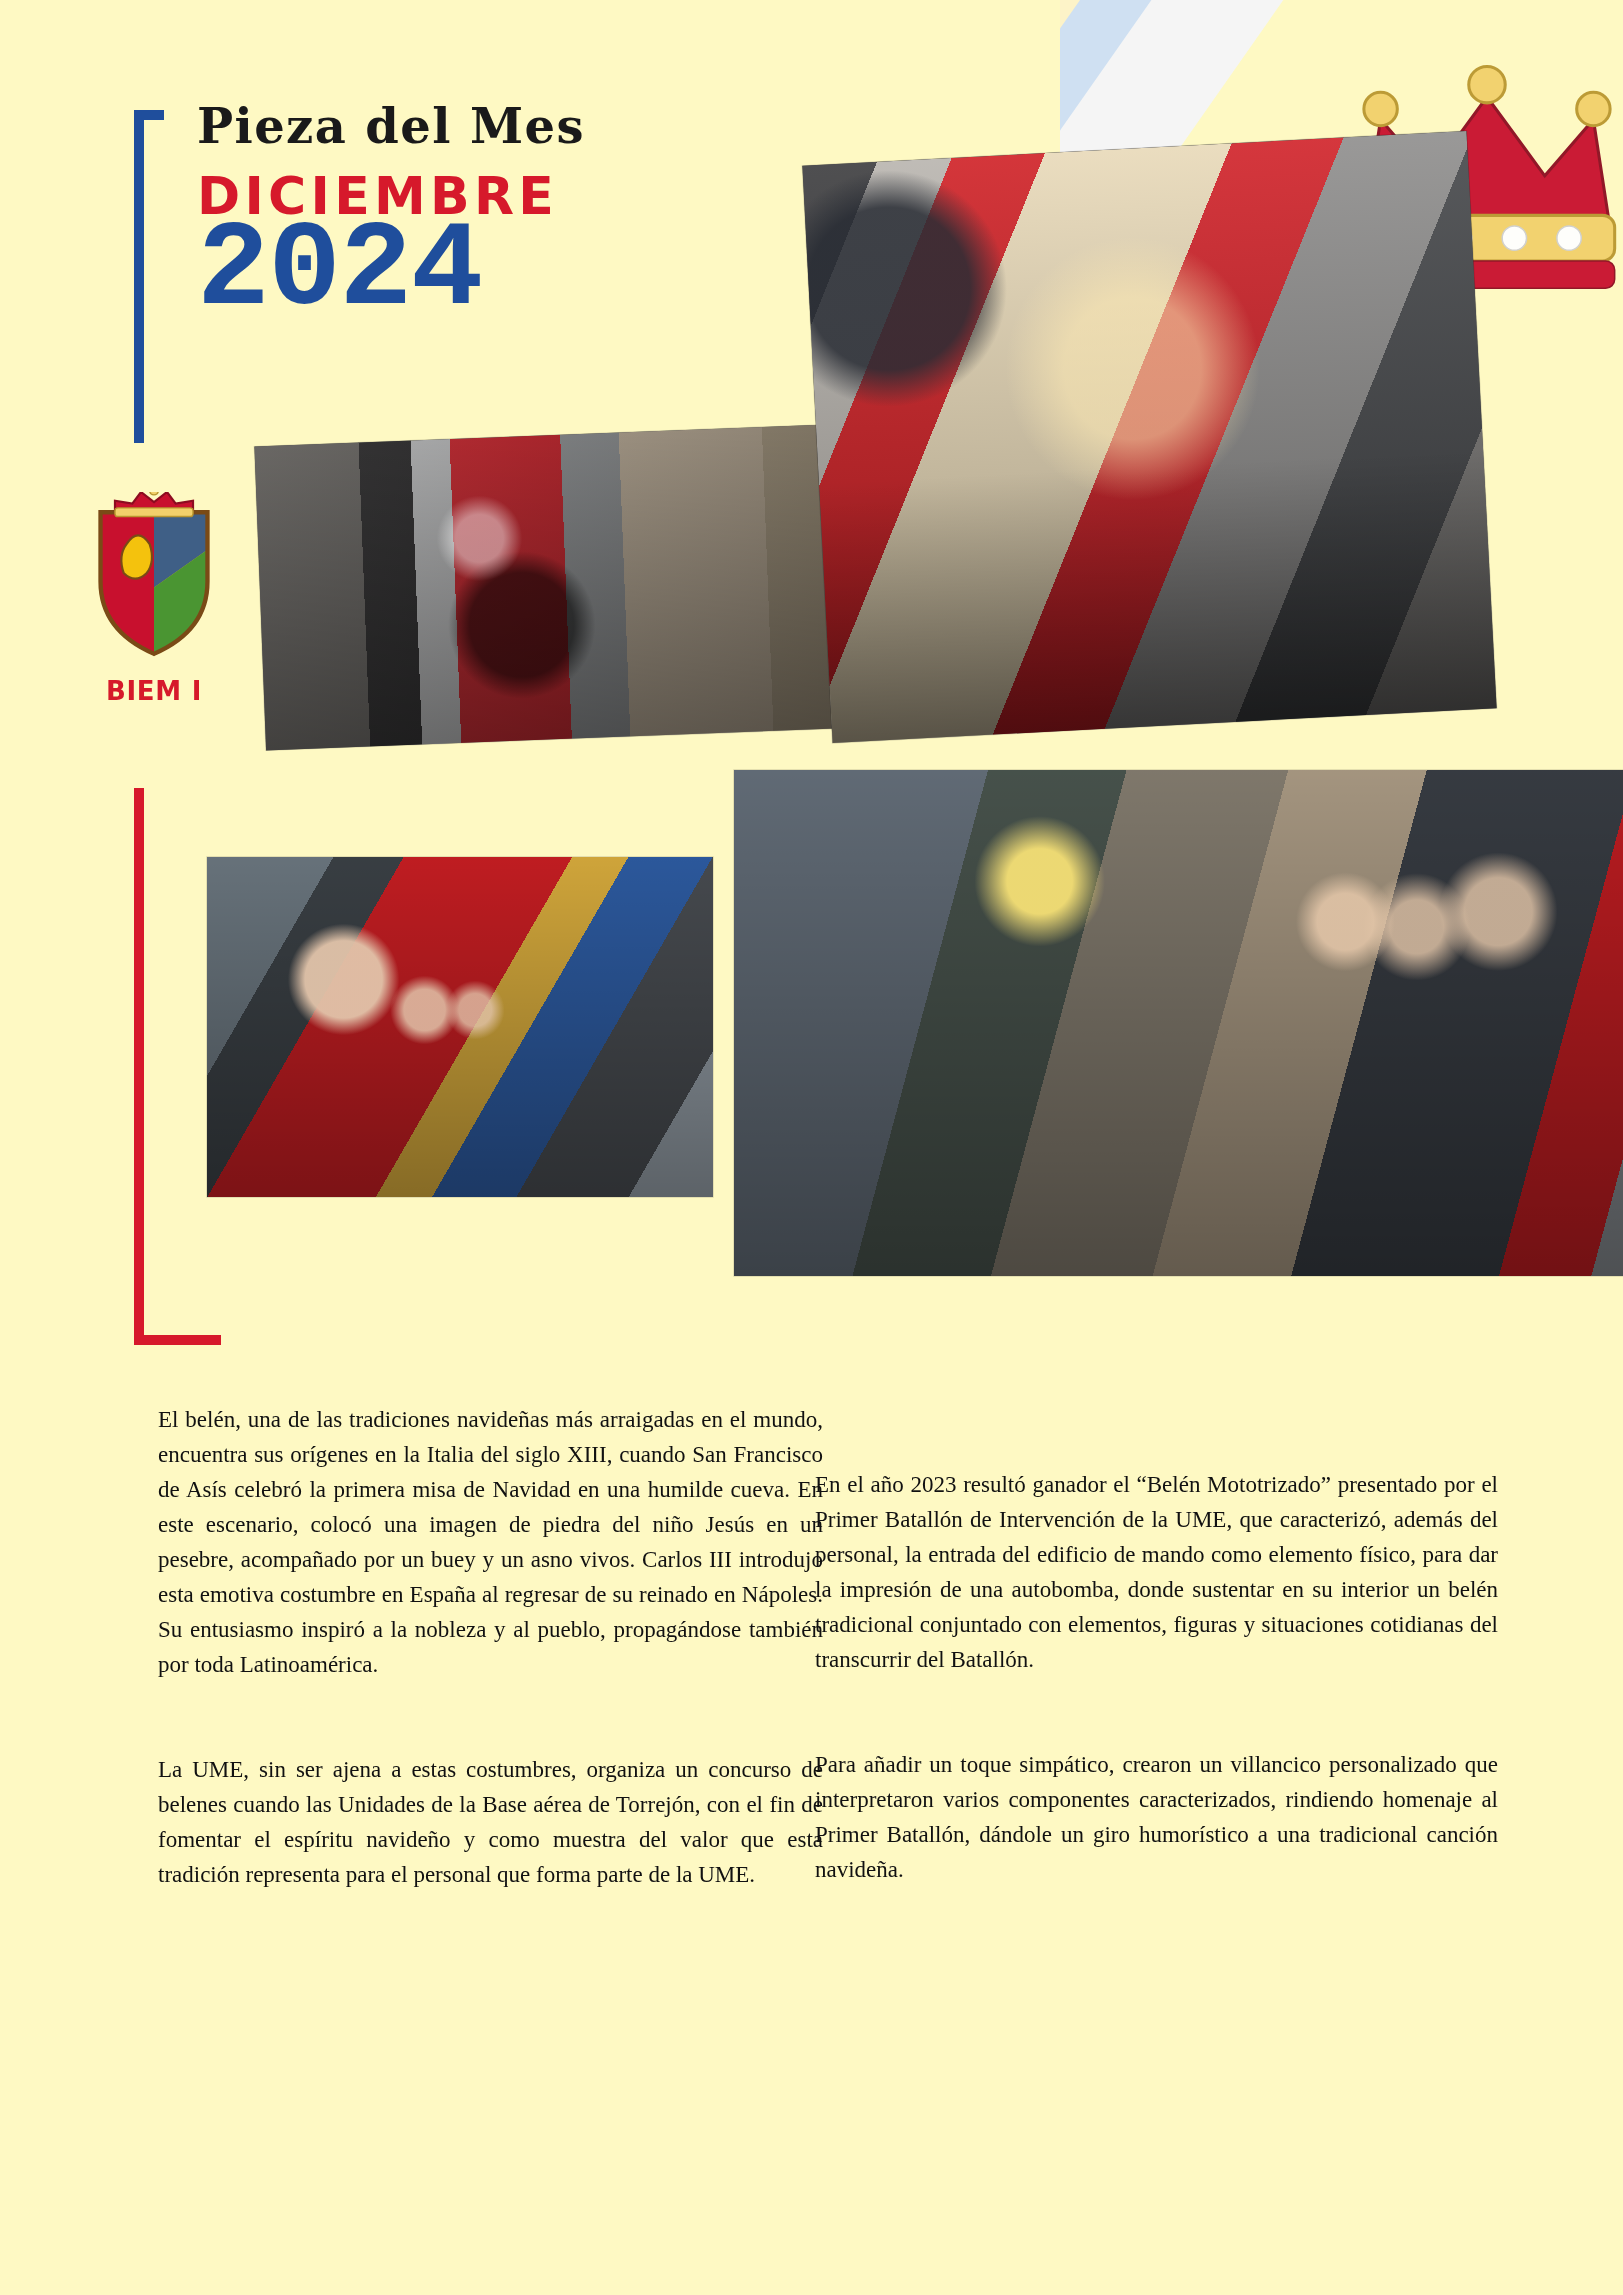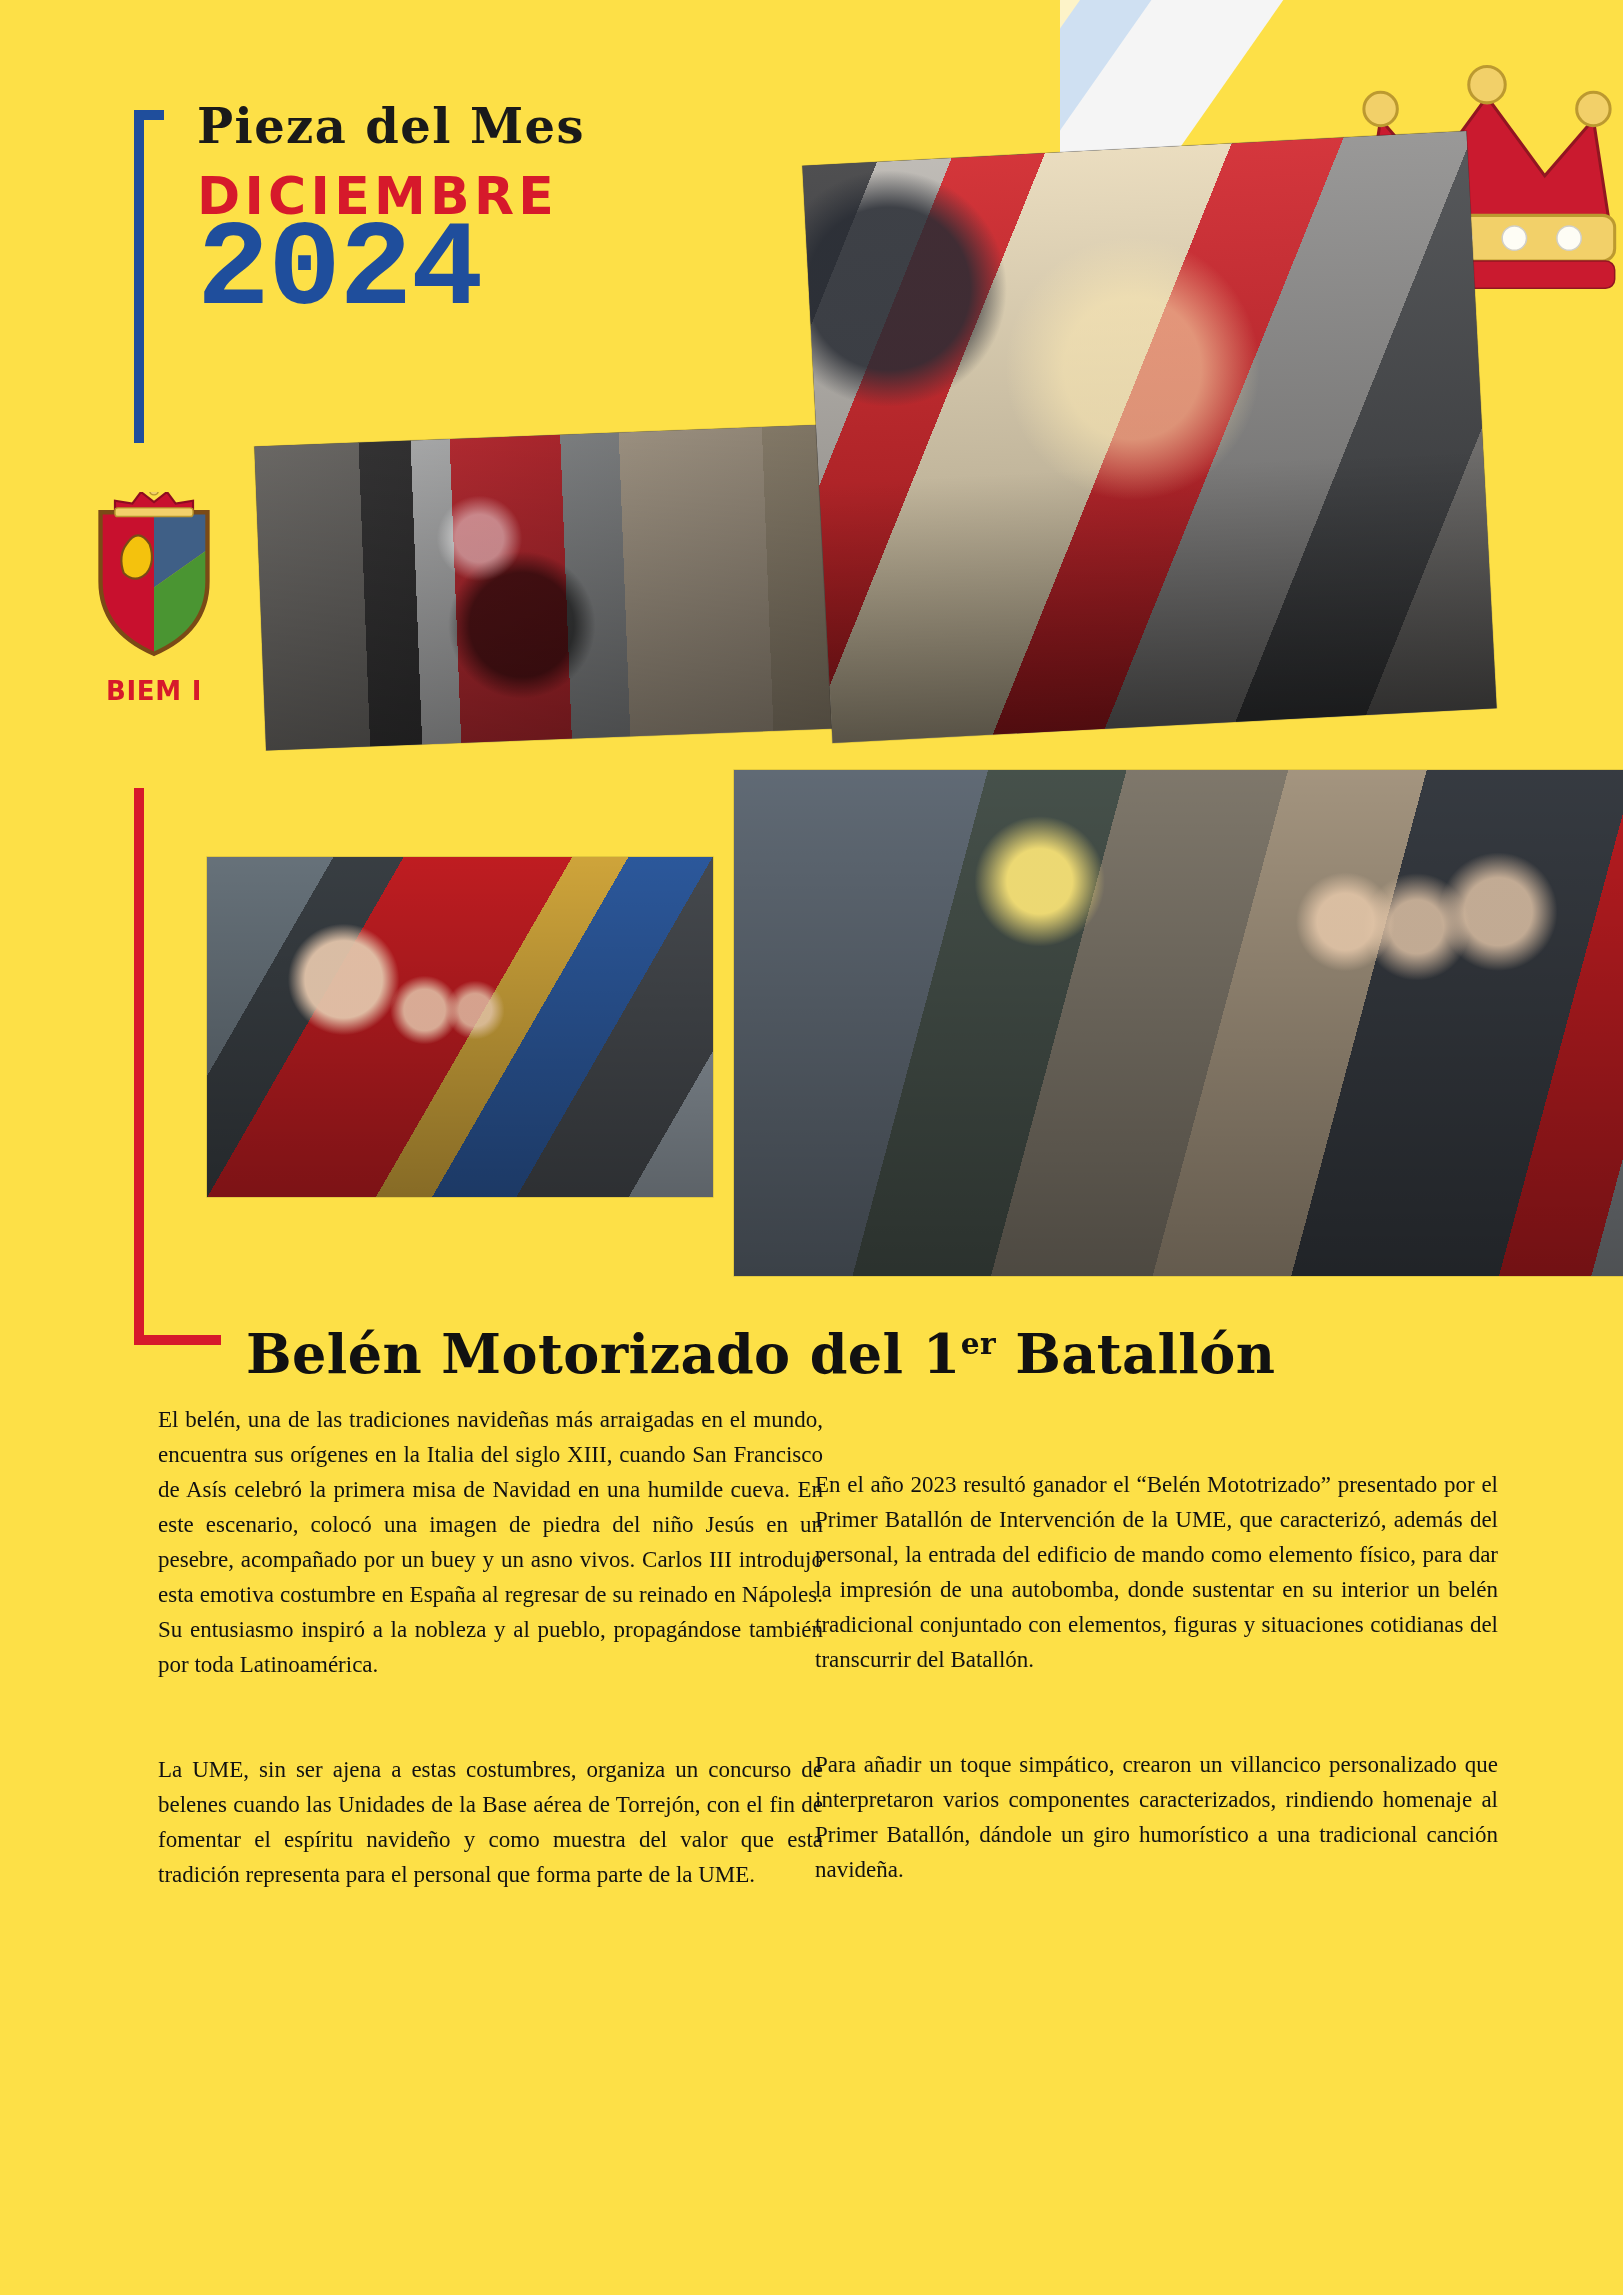--- a/index.html
+++ b/index.html
@@ -5,21 +5,21 @@
   html,body{margin:0;padding:0;}
   body{
     width:1624px;height:2295px;
     background:#ffffff;
     font-family:"Liberation Serif", serif;
     position:relative;
     overflow:hidden;
   }
   .page{
     position:absolute;inset:0;
-    background:#fde047;
+    background:#fef9c3;
   }
 
   
   .bg-deco{
     position:absolute;
     top:0;right:0;
     width:564px;height:1374px;
     overflow:hidden;
     pointer-events:none;
   }
@@ -255,23 +255,20 @@
   <div class="photo" id="photo-team">
     <div class="fill-team"></div>
 
   </div>
 
   <div class="photo" id="photo-crowd">
     <div class="fill-crowd"></div>
 
   </div>
 
-  <div class="article-title">
-    <span>Belén Motorizado del 1</span><sup>er</sup><span> Batallón</span>
-  </div>
 
   <div class="col" id="col-left">
     <p>El belén, una de las tradiciones navideñas más arraigadas en el mundo, encuentra sus orígenes en la Italia del siglo XIII, cuando San Francisco de Asís celebró la primera misa de Navidad en una humilde cueva. En este escenario, colocó una imagen de piedra del niño Jesús en un pesebre, acompañado por un buey y un asno vivos. Carlos III introdujo esta emotiva costumbre en España al regresar de su reinado en Nápoles. Su entusiasmo inspiró a la nobleza y al pueblo, propagándose también por toda Latinoamérica.</p>
     <div class="gap-lg"></div>
     <p>La UME, sin ser ajena a estas costumbres, organiza un concurso de belenes cuando las Unidades de la Base aérea de Torrejón, con el fin de fomentar el espíritu navideño y como muestra del valor que esta tradición representa para el personal que forma parte de la UME.</p>
   </div>
 
   <div class="col" id="col-right">
     <p>En el año 2023 resultó ganador el “Belén Mototrizado” presentado por el Primer Batallón de Intervención de la UME, que caracterizó, además del personal, la entrada del edificio de mando como elemento físico, para dar la impresión de una autobomba, donde sustentar en su interior un belén tradicional conjuntado con elementos, figuras y situaciones cotidianas del transcurrir del Batallón.</p>
     <div class="gap-lg"></div>

